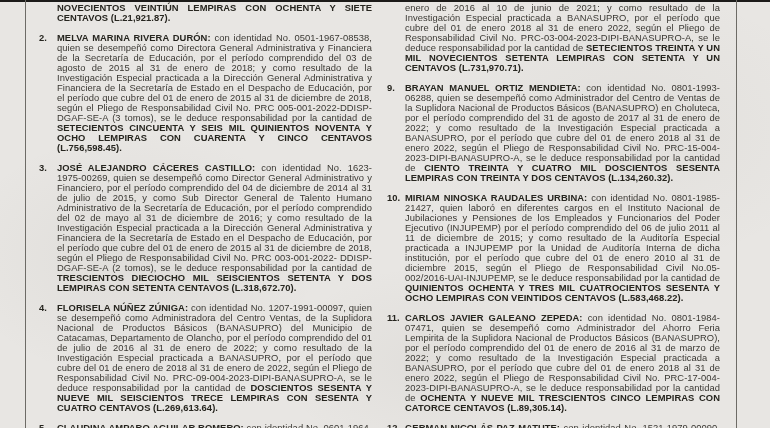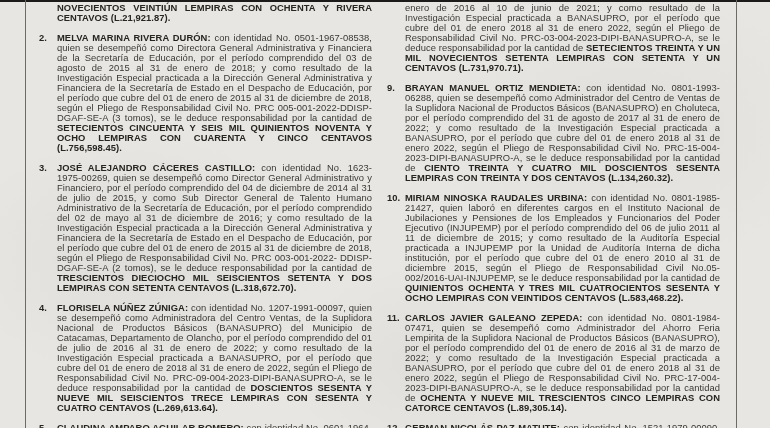--- a/index.html
+++ b/index.html
@@ -59,21 +59,21 @@
   .item .n { color: #3a3833; }
 </style>
 </head>
 <body>
 
 <div class="page">
   <div class="top-rule"></div>
   <div class="edge-rule left"></div>
   <div class="edge-rule right"></div>
   <div class="column col-left">
-      <div class="item continuation"><span class="num"></span><span><span class="b">NOVECIENTOS VEINTIÚN LEMPIRAS CON OCHENTA Y RIVERA CENTAVOS (L.21,921.87).</span></span></div>
+      <div class="item continuation"><span class="num"></span><span><span class="b">NOVECIENTOS VEINTIÚN LEMPIRAS CON OCHENTA Y SIETE CENTAVOS (L.21,921.87).</span></span></div>
       <div class="item"><span class="num">2.</span><span><span class="b">MELVA MARINA RIVERA DURÓN: </span><span class="n">con identidad No. 0501-1967-08538, quien se desempeñó como Directora General Administrativa y Financiera de la Secretaría de Educación, por el período comprendido del 03 de agosto de 2015 al 31 de enero de 2018; y como resultado de la Investigación Especial practicada a la Dirección General Administrativa y Financiera de la Secretaría de Estado en el Despacho de Educación, por el período que cubre del 01 de enero de 2015 al 31 de diciembre de 2018, según el Pliego de Responsabilidad Civil No. PRC 005-001-2022-DDISP-DGAF-SE-A (3 tomos), se le deduce responsabilidad por la cantidad de </span><span class="b">SETECIENTOS CINCUENTA Y SEIS MIL QUINIENTOS NOVENTA Y OCHO LEMPIRAS CON CUARENTA Y CINCO CENTAVOS (L.756,598.45).</span></span></div>
       <div class="item"><span class="num">3.</span><span><span class="b">JOSÉ ALEJANDRO CÁCERES CASTILLO: </span><span class="n">con identidad No. 1623-1975-00269, quien se desempeñó como Director General Administrativo y Financiero, por el período comprendido del 04 de diciembre de 2014 al 31 de julio de 2015, y como Sub Director General de Talento Humano Administrativo de la Secretaría de Educación, por el período comprendido del 02 de mayo al 31 de diciembre de 2016; y como resultado de la Investigación Especial practicada a la Dirección General Administrativa y Financiera de la Secretaría de Estado en el Despacho de Educación, por el período que cubre del 01 de enero de 2015 al 31 de diciembre de 2018, según el Pliego de Responsabilidad Civil No. PRC 003-001-2022- DDISP-DGAF-SE-A (2 tomos), se le deduce responsabilidad por la cantidad de </span><span class="b">TRESCIENTOS DIECIOCHO MIL SEISCIENTOS SETENTA Y DOS LEMPIRAS CON SETENTA CENTAVOS (L.318,672.70).</span></span></div>
       <div class="item"><span class="num">4.</span><span><span class="b">FLORISELA NÚÑEZ ZÚNIGA: </span><span class="n">con identidad No. 1207-1991-00097, quien se desempeñó como Administradora del Centro Ventas, de la Suplidora Nacional de Productos Básicos (BANASUPRO) del Municipio de Catacamas, Departamento de Olancho, por el período comprendido del 01 de julio de 2016 al 31 de enero de 2022; y como resultado de la Investigación Especial practicada a BANASUPRO, por el período que cubre del 01 de enero de 2018 al 31 de enero de 2022, según el Pliego de Responsabilidad Civil No. PRC-09-004-2023-DIPI-BANASUPRO-A, se le deduce responsabilidad por la cantidad de </span><span class="b">DOSCIENTOS SESENTA Y NUEVE MIL SEISCIENTOS TRECE LEMPIRAS CON SESENTA Y CUATRO CENTAVOS (L.269,613.64).</span></span></div>
       <div class="item"><span class="num">5.</span><span><span class="b">CLAUDINA AMPARO AGUILAR ROMERO: </span><span class="n">con identidad No. 0601-1964-01583, quien se desempeñó como Administradora del Centro de Ventas de</span></span></div>
     </div>
   <div class="column col-right">
       <div class="item continuation"><span class="num"></span><span><span class="n">enero de 2016 al 10 de junio de 2021; y como resultado de la Investigación Especial practicada a BANASUPRO, por el período que cubre del 01 de enero 2018 al 31 de enero 2022, según el Pliego de Responsabilidad Civil No. PRC-03-004-2023-DIPI-BANASUPRO-A, se le deduce responsabilidad por la cantidad de </span><span class="b">SETECIENTOS TREINTA Y UN MIL NOVECIENTOS SETENTA LEMPIRAS CON SETENTA Y UN CENTAVOS (L.731,970.71).</span></span></div>
       <div class="item"><span class="num">9.</span><span><span class="b">BRAYAN MANUEL ORTIZ MENDIETA: </span><span class="n">con identidad No. 0801-1993-06288, quien se desempeñó como Administrador del Centro de Ventas de la Suplidora Nacional de Productos Básicos (BANASUPRO) en Choluteca, por el período comprendido del 31 de agosto de 2017 al 31 de enero de 2022; y como resultado de la Investigación Especial practicada a BANASUPRO, por el período que cubre del 01 de enero 2018 al 31 de enero 2022, según el Pliego de Responsabilidad Civil No. PRC-15-004-2023-DIPI-BANASUPRO-A, se le deduce responsabilidad por la cantidad de </span><span class="b">CIENTO TREINTA Y CUATRO MIL DOSCIENTOS SESENTA LEMPIRAS CON TREINTA Y DOS CENTAVOS (L.134,260.32).</span></span></div>
       <div class="item"><span class="num">10.</span><span><span class="b">MIRIAM NINOSKA RAUDALES URBINA: </span><span class="n">con identidad No. 0801-1985-21427, quien laboró en diferentes cargos en el Instituto Nacional de Jubilaciones y Pensiones de los Empleados y Funcionarios del Poder Ejecutivo (INJUPEMP) por el período comprendido del 06 de julio 2011 al 11 de diciembre de 2015; y como resultado de la Auditoría Especial practicada a INJUPEMP por la Unidad de Auditoría Interna de dicha institución, por el período que cubre del 01 de enero 2010 al 31 de diciembre 2015, según el Pliego de Responsabilidad Civil No.05-002/2016-UAI-INJUPEMP, se le deduce responsabilidad por la cantidad de </span><span class="b">QUINIENTOS OCHENTA Y TRES MIL CUATROCIENTOS SESENTA Y OCHO LEMPIRAS CON VEINTIDOS CENTAVOS (L.583,468.22).</span></span></div>
       <div class="item"><span class="num">11.</span><span><span class="b">CARLOS JAVIER GALEANO ZEPEDA: </span><span class="n">con identidad No. 0801-1984-07471, quien se desempeñó como Administrador del Ahorro Feria Lempirita de la Suplidora Nacional de Productos Básicos (BANASUPRO), por el período comprendido del 01 de enero de 2016 al 31 de marzo de 2022; y como resultado de la Investigación Especial practicada a BANASUPRO, por el período que cubre del 01 de enero 2018 al 31 de enero 2022, según el Pliego de Responsabilidad Civil No. PRC-17-004-2023-DIPI-BANASUPRO-A, se le deduce responsabilidad por la cantidad de </span><span class="b">OCHENTA Y NUEVE MIL TRESCIENTOS CINCO LEMPIRAS CON CATORCE CENTAVOS (L.89,305.14).</span></span></div>

